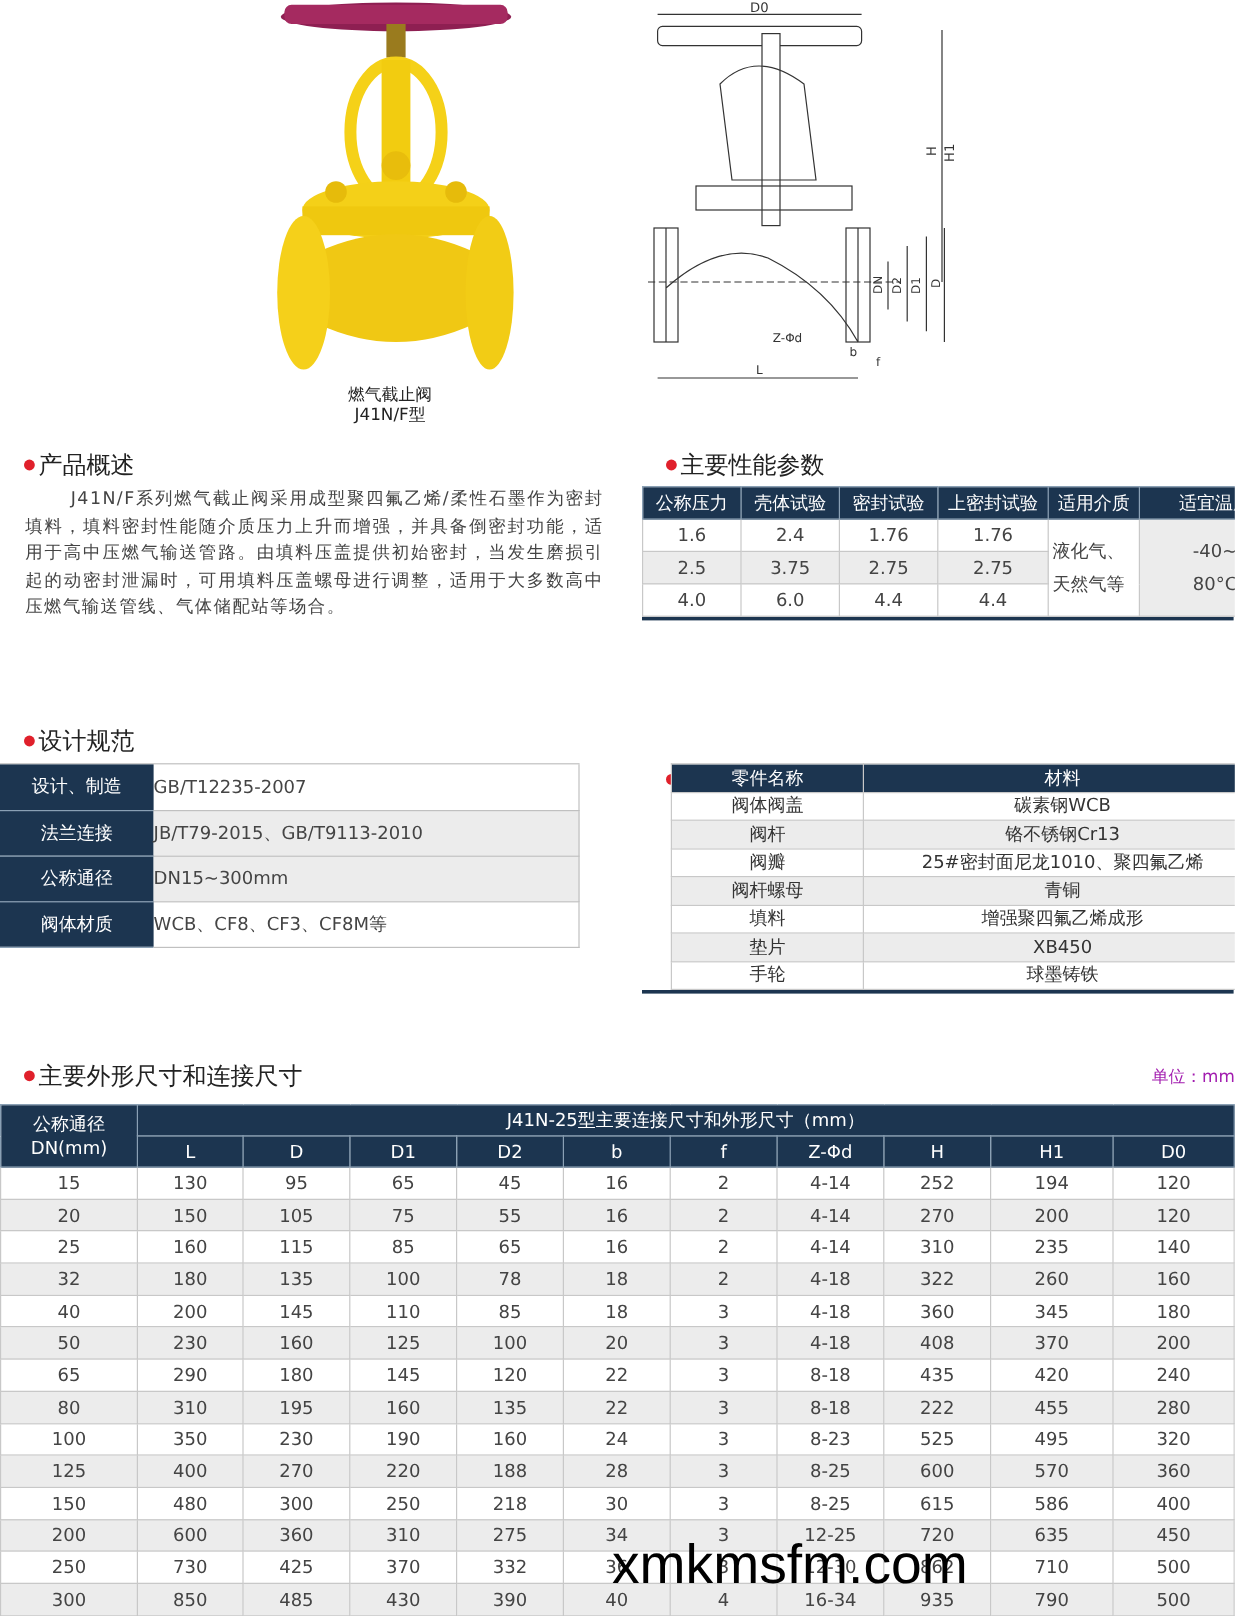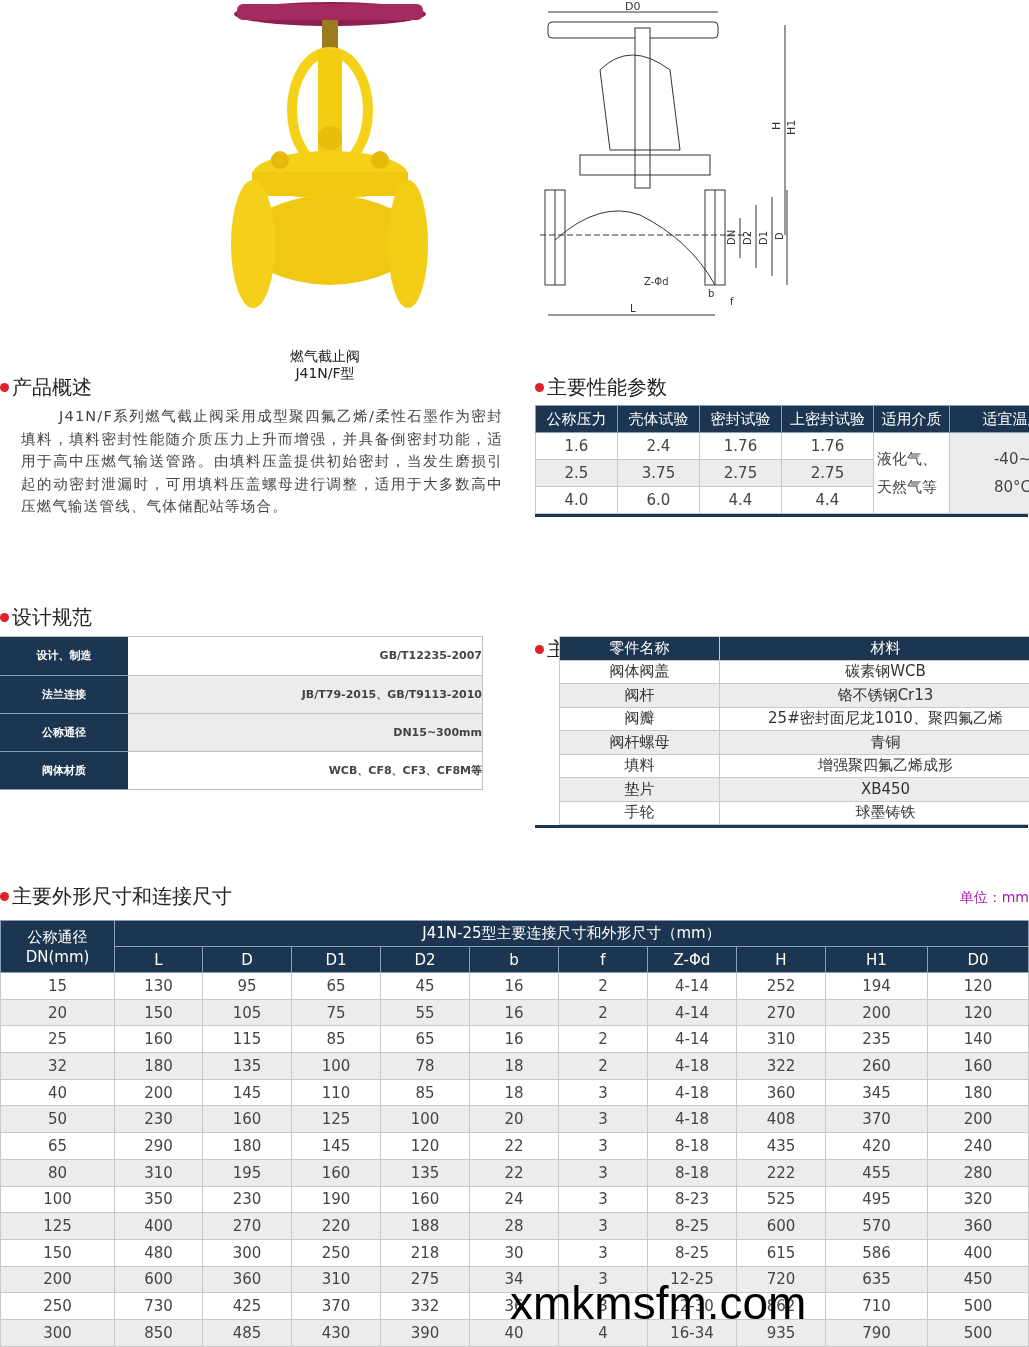--- a/index.html
+++ b/index.html
@@ -1,30 +1,30 @@
 <!DOCTYPE html>
 <html><head>
 <meta charset="utf-8">
 <style>
   * { box-sizing: border-box; margin: 0; padding: 0; }
   body { width: 1029px; height: 1347px; background: #fff; font-family: "DejaVu Sans", "Liberation Sans", sans-serif; color: #333; position: relative; overflow: hidden; }
   .abs { position: absolute; }
-  .sec-title { font-size: 20px; color: #222; display: flex; align-items: center; white-space: nowrap; }
+  .sec-title { font-size: 20px; color: #222; display: flex; align-items: center; white-space: nowrap; padding-left: 20px; }
   .dot { width: 9px; height: 9px; border-radius: 50%; background: #e0202b; margin-right: 3px; display: inline-block; }
   .caption { font-size: 14px; color: #222; text-align: center; line-height: 17px; }
   .desc { font-size: 14.5px; line-height: 22.5px; color: #444; letter-spacing: 1.2px; text-align: justify; margin-left: 19px; }
   table { border-collapse: collapse; }
   .perf td, .perf th { border: 1px solid #c8c8c8; text-align: center; font-size: 15px; font-weight: normal; }
   .perf th { background: #1c3550; color: #fff; height: 27px; border-color: #8aa0b4; }
   .perf td { height: 27px; color: #444; }
   .perf tr.g td { background: #ececec; }
   .perf td.gray { background: #ececec; }
-  .spec td { height: 38px; font-size: 11px; border-bottom: 1px solid #c0c0c0; font-weight: bold; }
+  .spec td { height: 38px; font-size: 15px; border-bottom: 1px solid #c0c0c0; }
   .spec td.lbl { background: #1c3550; color: #fff; width: 128px; text-align: center; border-bottom: 1px solid #8aa0b4; }
-  .spec td.val { text-align: right; color: #444; border-right: 1px solid #c0c0c0; }
+  .spec td.val { text-align: left; color: #444; border-right: 1px solid #c0c0c0; }
   .spec tr.g td.val { background: #ececec; }
   .mat th, .mat td { border: 1px solid #c8c8c8; text-align: center; font-size: 15px; font-weight: normal; height: 23.5px; }
   .mat th { background: #1c3550; color: #fff; }
   .mat tr.g td { background: #ececec; }
   .dim th, .dim td { border: 1px solid #c8c8c8; text-align: center; font-size: 15px; font-weight: normal; }
   .dim th { background: #1c3550; color: #fff; height: 26px; border-color: #8aa0b4; }
   .dim td { height: 26.7px; color: #444; }
   .dim tr.g td { background: #ececec; }
   .botbar { border-bottom: 3px solid #1c3550; }
   .watermark { font-family: "Liberation Sans", sans-serif; font-size: 46px; color: #000; letter-spacing: 0px; }
@@ -42,21 +42,21 @@
     <ellipse cx="105" cy="175" rx="78" ry="24" fill="#f4d018"></ellipse>
     <rect x="27" y="172" width="156" height="24" fill="#efc80f"></rect>
     <path d="M40 210 Q105 180 170 210 L170 270 Q105 300 40 270 Z" fill="#f0c814"></path>
     <ellipse cx="28" cy="244" rx="22" ry="64" fill="#f5d01a"></ellipse>
     <ellipse cx="183" cy="244" rx="20" ry="64" fill="#f2cc15"></ellipse>
     <circle cx="105" cy="138" r="12" fill="#e8bd0c"></circle>
     <circle cx="55" cy="160" r="9" fill="#e6bb0b"></circle>
     <circle cx="155" cy="160" r="9" fill="#e6bb0b"></circle>
   </svg>
 </div>
-<div class="abs caption" style="left:250px; top:321px; width:150px;margin-top:27px;">
+<div class="abs caption" style="left:250px; top:321px; width:150px;">
   <div>燃气截止阀</div>
   <div>J41N/F型</div>
 </div>
 
 <div class="abs" style="left:540px; top:0; width:280px; height:325px;">
   <svg width="280" height="325" viewBox="0 0 280 325" fill="none" stroke="#333" stroke-width="1">
     <line x1="8" y1="12" x2="178" y2="12"></line>
     <text x="85" y="10" font-size="11" fill="#333" stroke="none" font-family="DejaVu Sans, sans-serif">D0</text>
     <rect x="8" y="22" width="170" height="16" rx="4"></rect>
     <rect x="95" y="28" width="15" height="160" fill="#fff"></rect>

